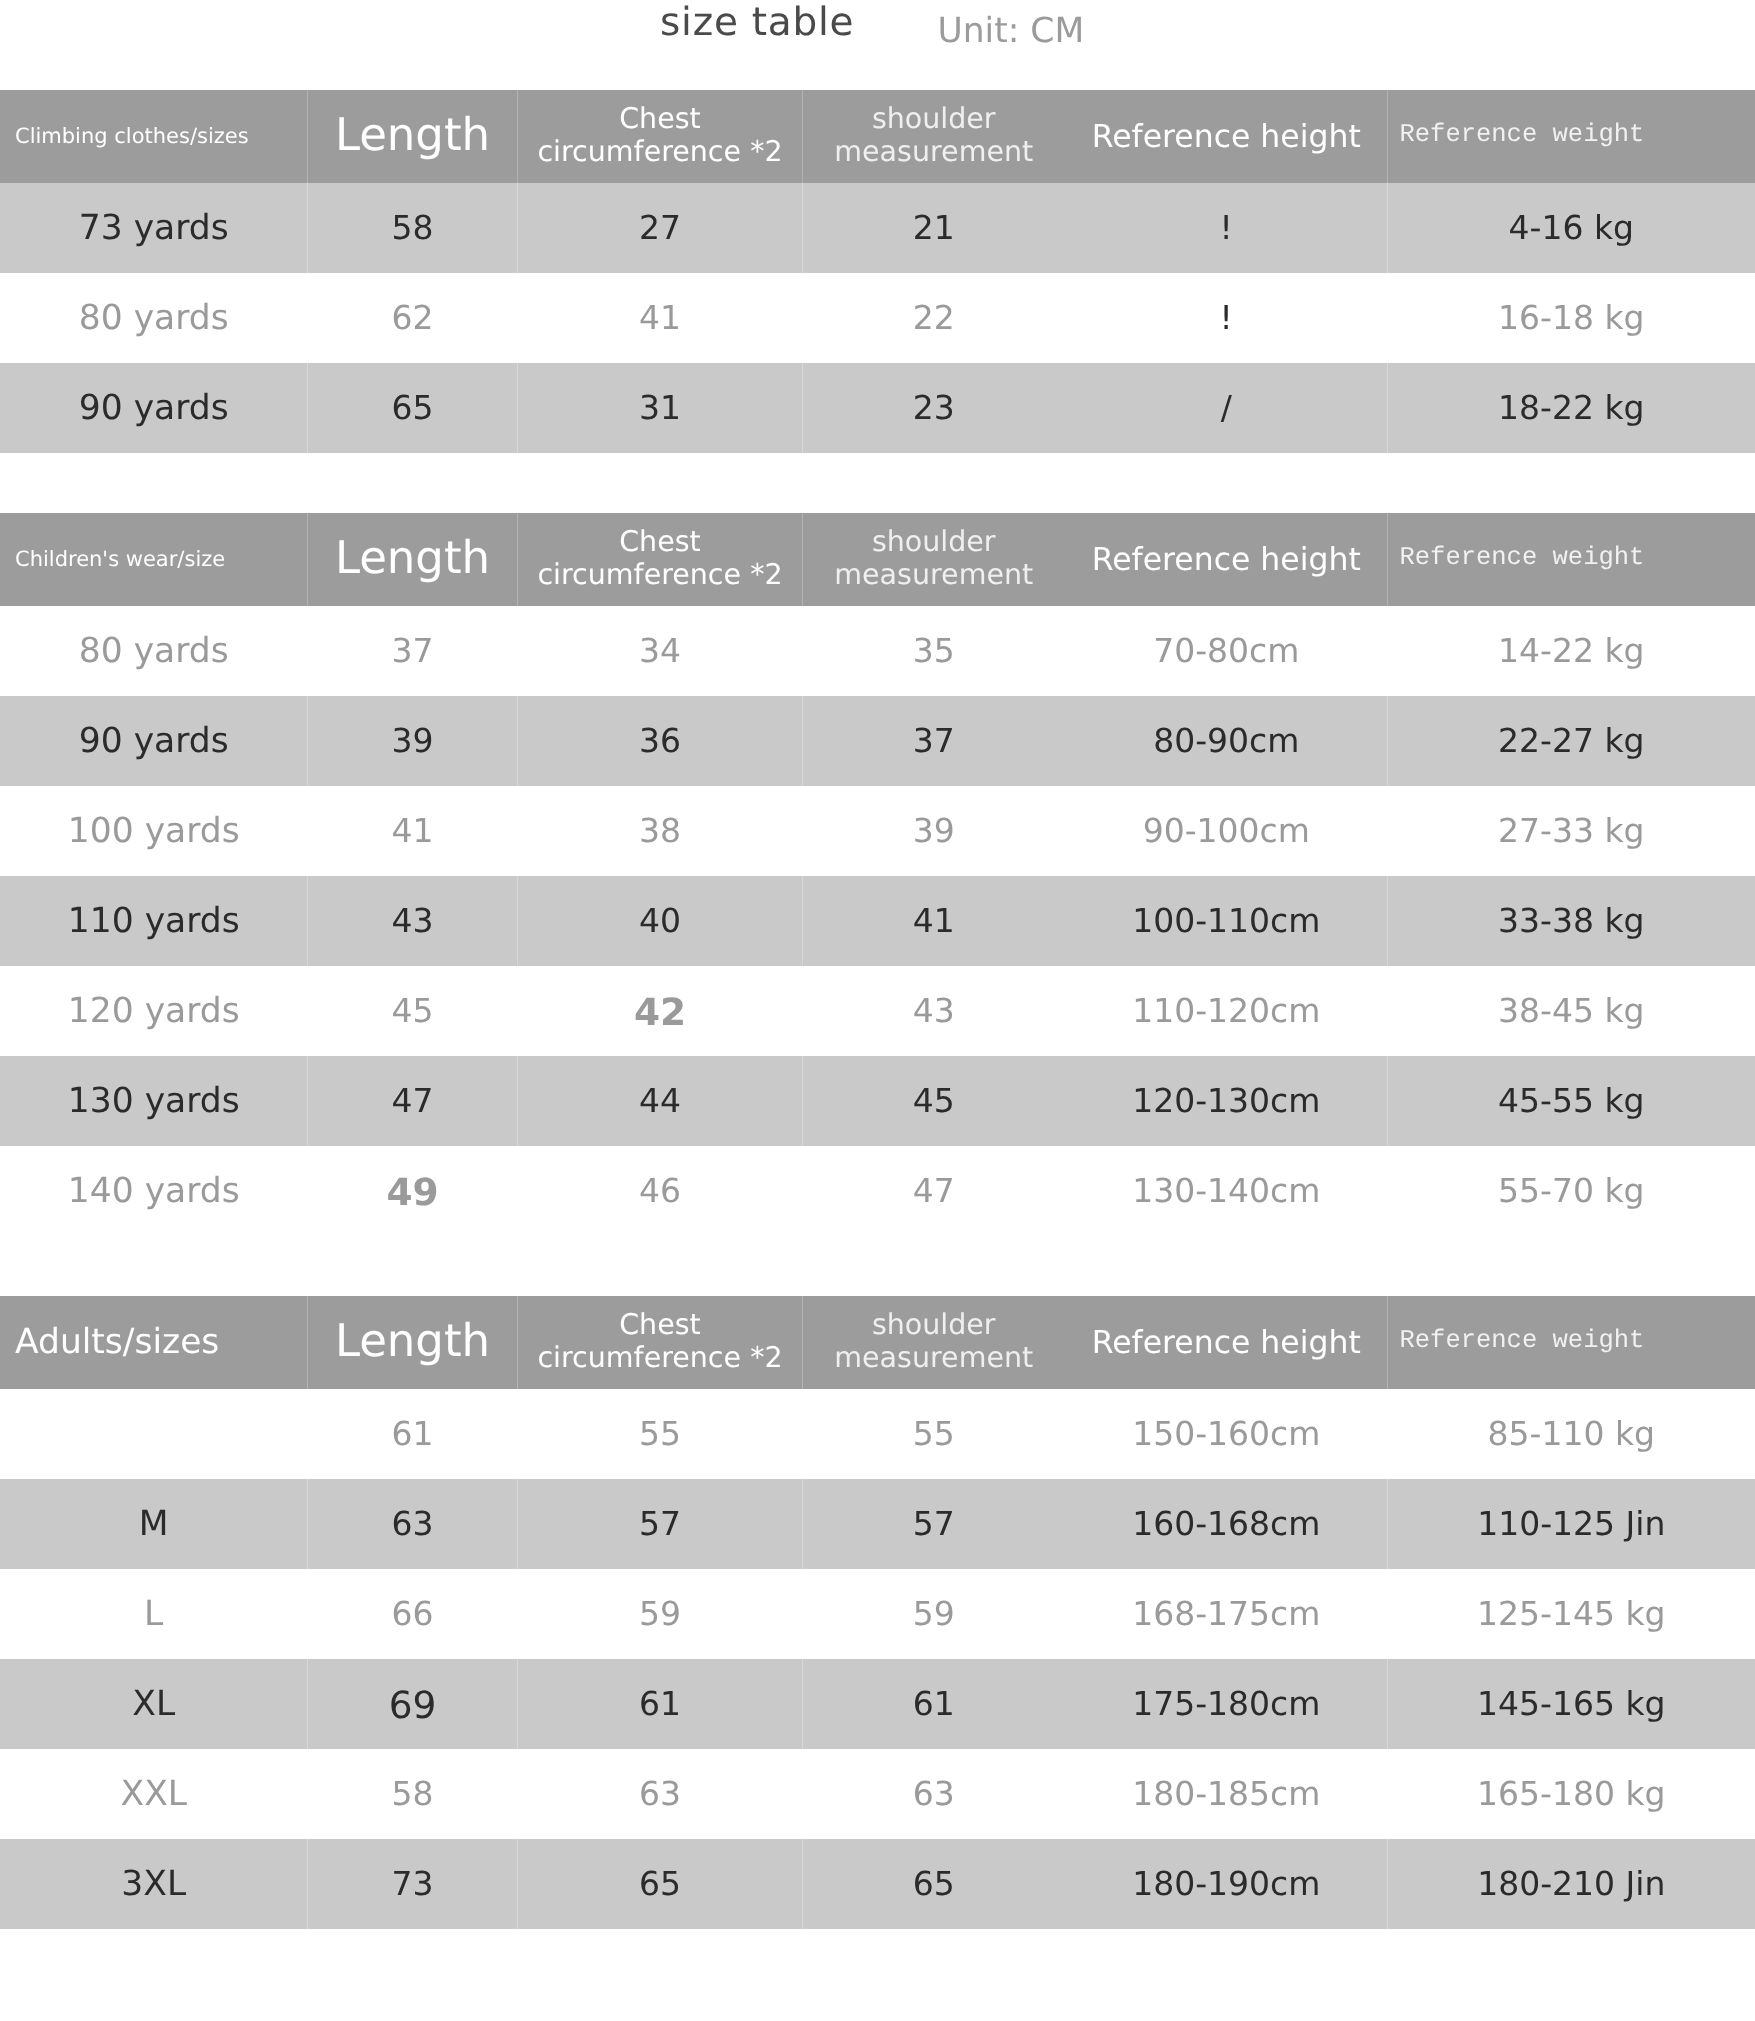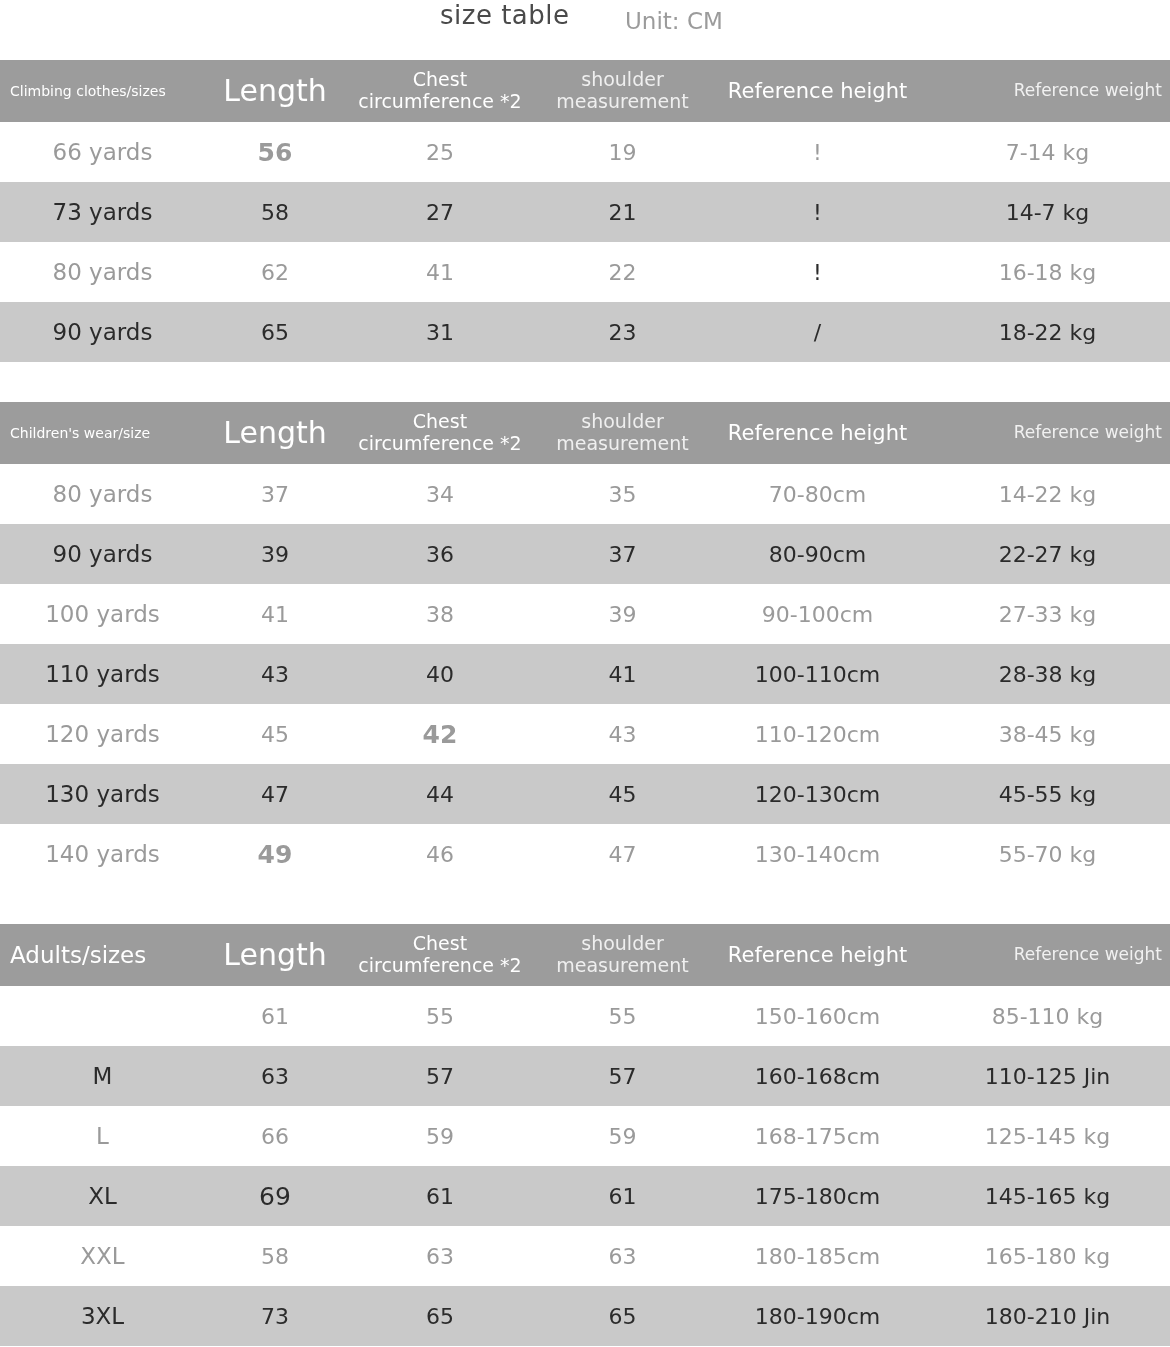--- a/index.html
+++ b/index.html
@@ -61,21 +61,21 @@
     height: 62px;
     vertical-align: middle;
     padding: 0 8px;
     line-height: 1.15;
   }
   .size-table thead th.h0 { text-align: left;   font-size: 15px;  padding-left: 10px; }
   .size-table thead th.h1 { font-size: 30px; }
   .size-table thead th.h2 { text-align: center; font-size: 19px; }
   .size-table thead th.h3 { text-align: center; font-size: 19px; color:#efefef;}
   .size-table thead th.h4 { text-align: center; font-size: 21px; }
-  .size-table thead th.h5 { text-align: right; font-size: 17px; color:#f1f1f1;}
+  .size-table thead th.h5 { text-align: left; font-size: 17px; color:#f1f1f1;font-family:Liberation Mono, monospace;}
 
   .size-table thead th.h0.small { font-size: 14px; }
 
   .size-table tbody td {
     height: 58px;
     text-align: center;
     vertical-align: middle;
     font-size: 22px;
   }
   .size-table tbody tr.odd td  { background: #ffffff; }
@@ -115,35 +115,27 @@
       <tr>
         <th class="h0 small">Climbing clothes/sizes</th>
         <th class="h1">Length</th>
         <th class="h2">Chest circumference *2</th>
         <th class="h3">shoulder measurement</th>
         <th class="h4">Reference height</th>
         <th class="h5">Reference weight</th>
       </tr>
     </thead>
     <tbody>
-      <tr class="odd">
-        <td class="label">66 yards</td>
-        <td class="big">56</td>
-        <td>25</td>
-        <td>19</td>
-        <td class="mark">!</td>
-        <td>7-14 kg</td>
-      </tr>
       <tr class="even">
         <td class="label">73 yards</td>
         <td>58</td>
         <td>27</td>
         <td>21</td>
         <td class="mark">!</td>
-        <td>14-7 kg</td>
+        <td>4-16 kg</td>
       </tr>
       <tr class="odd">
         <td class="label">80 yards</td>
         <td>62</td>
         <td>41</td>
         <td>22</td>
         <td class="mark" style="color:#2b2b2b">!</td>
         <td>16-18 kg</td>
       </tr>
       <tr class="even">
@@ -202,21 +194,21 @@
         <td>39</td>
         <td>90-100cm</td>
         <td>27-33 kg</td>
       </tr>
       <tr class="even">
         <td class="label">110 yards</td>
         <td>43</td>
         <td>40</td>
         <td>41</td>
         <td>100-110cm</td>
-        <td>28-38 kg</td>
+        <td>33-38 kg</td>
       </tr>
       <tr class="odd">
         <td class="label">120 yards</td>
         <td>45</td>
         <td class="big">42</td>
         <td>43</td>
         <td>110-120cm</td>
         <td>38-45 kg</td>
       </tr>
       <tr class="even">

